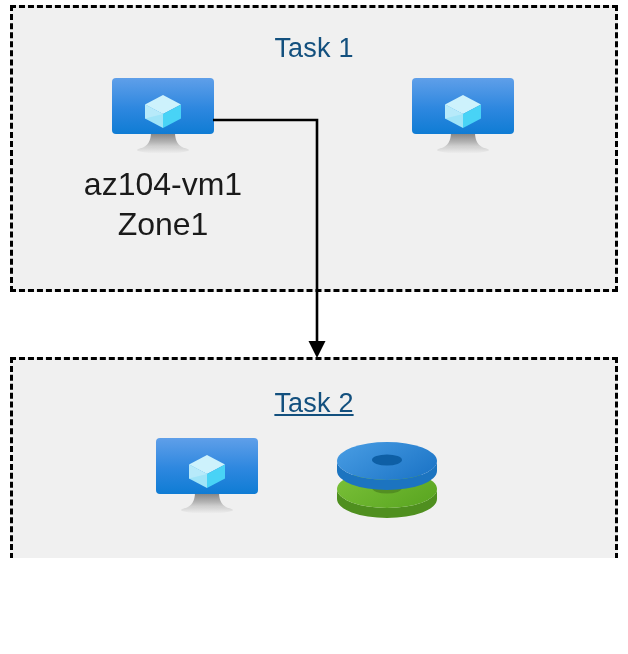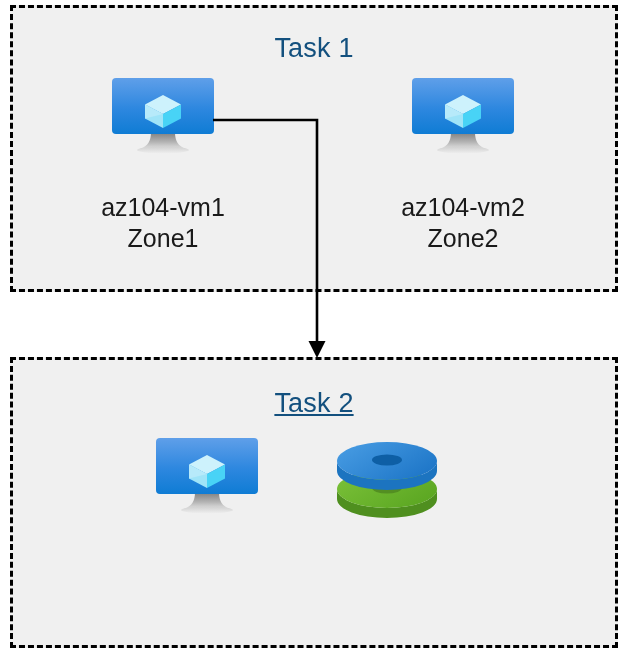--- a/index.html
+++ b/index.html
@@ -8,21 +8,21 @@
     padding: 0;
     background: #ffffff;
   }
   body {
     font-family: "Liberation Sans", sans-serif;
     -webkit-font-smoothing: antialiased;
   }
   #canvas {
     position: relative;
     width: 628px;
-    height: 654px;
+    height: 558px;
     background: #ffffff;
     overflow: hidden;
   }
 
   
   .task-box {
     position: absolute;
     background: #f0f0f0;
     box-sizing: border-box;
     border: 3px dashed #000000;
@@ -48,22 +48,22 @@
     position: absolute;
     width: 200px;
     text-align: center;
   }
   #node-vm1 { left: 63px;  top: 77px; }
   #node-vm2 { left: 363px; top: 77px; }
   #node-vm3 { left: 107px; top: 437px; }
   #node-disks { left: 287px; top: 437px; }
 
   .node-label {
-    margin-top: 32px;
-    font-size: 25px;
+    margin-top: 4px;
+    font-size: 32px;
     line-height: 1.25;
     color: #1a1a1a;
     white-space: pre-line;
   }
 
   
   .icon-vm {
     display: block;
     margin: 0 auto;
     width: 104px;
@@ -128,22 +128,20 @@
   <div id="node-vm2" class="node">
     <svg class="icon-vm" viewBox="0 0 104 83">
       <path d="M40 55 h24 c0 9 3 14 11 17 H29 c8 -3 11 -8 11 -17 z" fill="url(#stnd1)"></path>
       <ellipse cx="52" cy="73" rx="26" ry="3.5" fill="url(#base1)"></ellipse>
       <rect x="1" y="1" width="102" height="56" rx="4" ry="4" fill="url(#scr1)"></rect>
       <polygon points="52,18 70,27.5 52,37 34,27.5" fill="#cdf2fc"></polygon>
       <polygon points="34,27.5 52,37 52,51 34,41.5" fill="#9fe4f8"></polygon>
       <polygon points="70,27.5 52,37 52,51 70,41.5" fill="#48d3f6"></polygon>
       <polygon points="34,27.5 52,37 34,41.5" fill="#b7eafa"></polygon>
     </svg>
-    <div class="node-label">az104-vm2
-Zone2</div>
   </div>
 
   <div id="task2-box" class="task-box">
     <div id="task2-title" class="task-title">Task 2</div>
 
   </div>
 
   <div id="node-vm3" class="node">
     <svg class="icon-vm" viewBox="0 0 104 83">
       <path d="M40 55 h24 c0 9 3 14 11 17 H29 c8 -3 11 -8 11 -17 z" fill="url(#stnd1)"></path>

